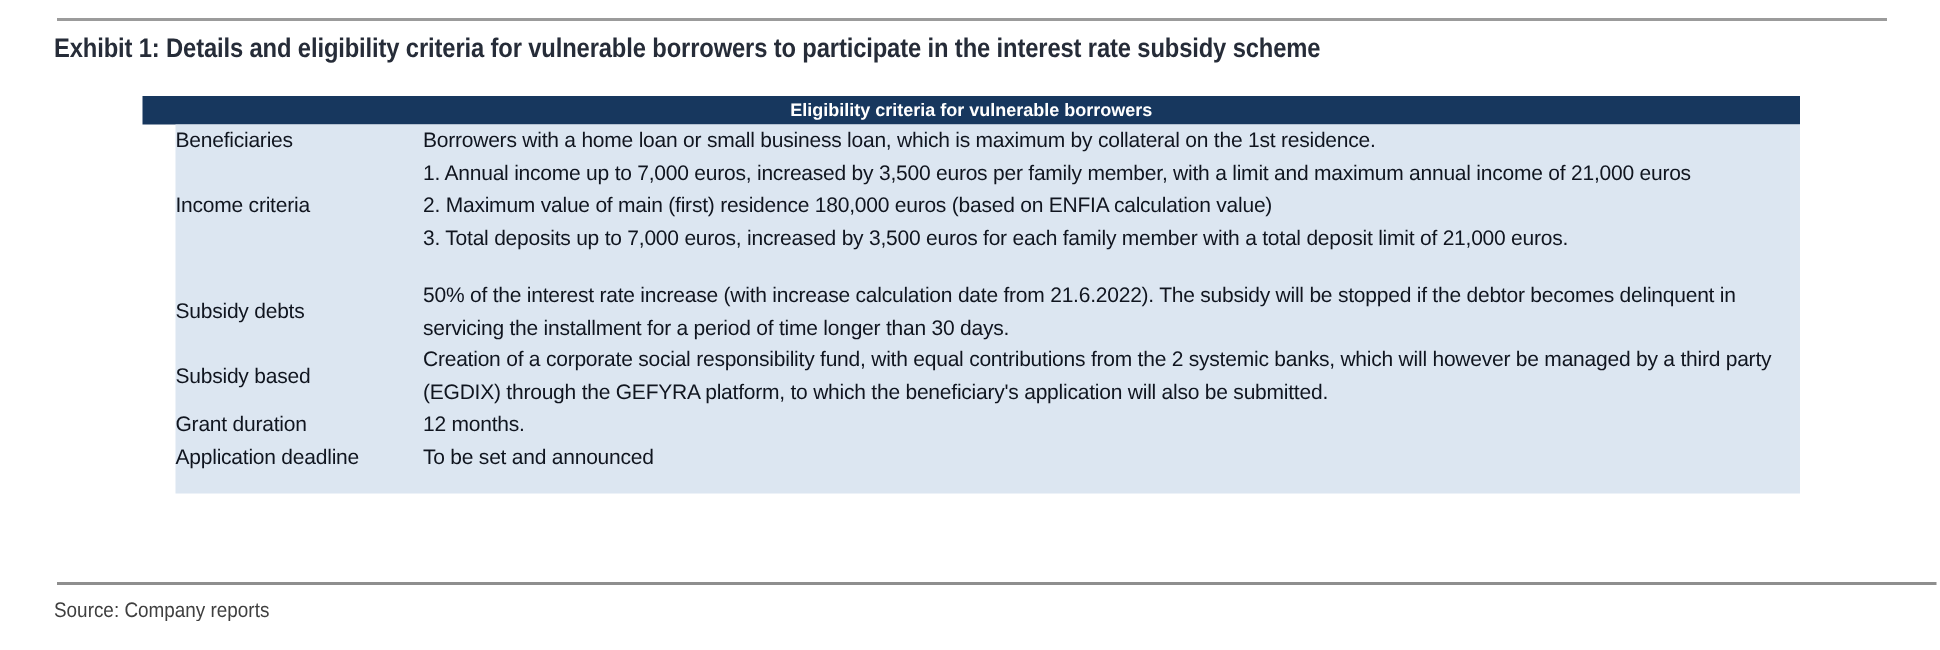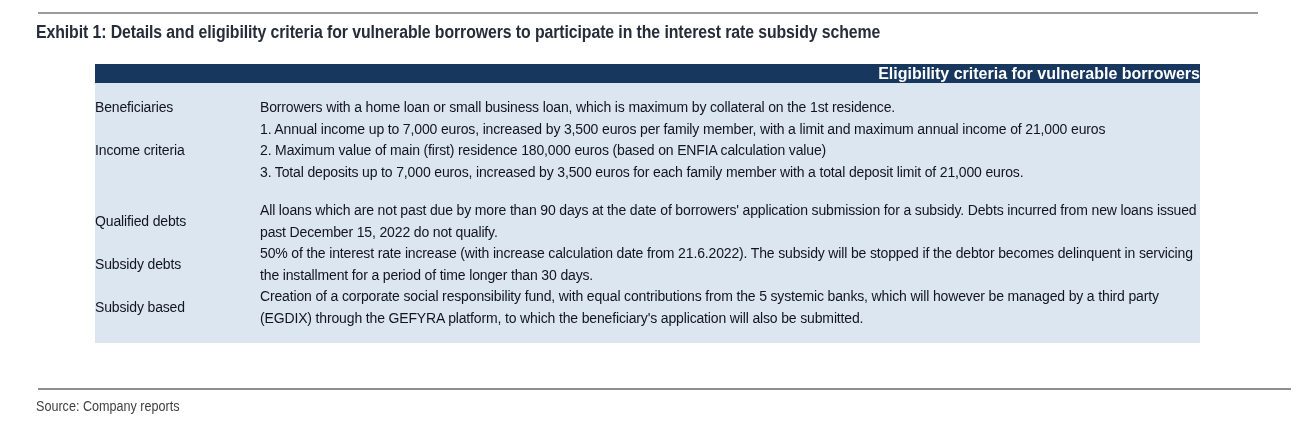--- a/index.html
+++ b/index.html
@@ -37,29 +37,30 @@
   }
   .exhibit-table {
     position: absolute;
     left: 95px;
     top: 64px;
     width: 1105px;
   }
   .table-header {
     background: var(--header-bg, #17375e);
     color: var(--header-text, #ffffff);
-    font-size: 16px;
+    font-size: 12px;
     font-weight: bold;
-    text-align: right;
+    text-align: center;
     height: 19px;
     line-height: 19px;
   }
   .table-body {
     background: var(--body-bg, #dce6f1);
-    padding: 14px 0 14px 0;
+    padding: 0 0 14px 0;
+    margin-left: 22px;
   }
   table.criteria {
     border-collapse: collapse;
     width: 100%;
     table-layout: fixed;
   }
   table.criteria td {
     font-size: 14px;
     line-height: 21.5px;
     color: var(--text-color, #10151f);
@@ -121,42 +122,48 @@
 
   <tr>
     <td class="label-cell">Income criteria</td>
     <td class="content-cell">
                 <div>1. Annual income up to 7,000 euros, increased by 3,500 euros per family member, with a limit and maximum annual income of 21,000 euros</div>
                 <div>2. Maximum value of main (first) residence 180,000 euros (based on ENFIA calculation value)</div>
                 <div>3. Total deposits up to 7,000 euros, increased by 3,500 euros for each family member with a total deposit limit of 21,000 euros.</div>
               </td>
   </tr>
 
-  <tr>
-    <td class="label-cell">Qualified debts</td>
-    <td class="content-cell">
-                <div>All loans which are not past due by more than 90 days at the date of borrowers' application submission for a subsidy. Debts incurred from new loans issued past December 15, 2022 do not qualify.</div>
-              </td>
-  </tr>
 
   <tr>
     <td class="label-cell">Subsidy debts</td>
     <td class="content-cell">
                 <div>50% of the interest rate increase (with increase calculation date from 21.6.2022). The subsidy will be stopped if the debtor becomes delinquent in servicing the installment for a period of time longer than 30 days.</div>
               </td>
   </tr>
 
   <tr>
     <td class="label-cell">Subsidy based</td>
     <td class="content-cell">
-                <div>Creation of a corporate social responsibility fund, with equal contributions from the 5 systemic banks, which will however be managed by a third party (EGDIX) through the GEFYRA platform, to which the beneficiary's application will also be submitted.</div>
+                <div>Creation of a corporate social responsibility fund, with equal contributions from the 2 systemic banks, which will however be managed by a third party (EGDIX) through the GEFYRA platform, to which the beneficiary's application will also be submitted.</div>
               </td>
   </tr>
 
+  <tr>
+    <td class="label-cell">Grant duration</td>
+    <td class="content-cell">
+                <div>12 months.</div>
+              </td>
+  </tr>
 
+  <tr>
+    <td class="label-cell">Application deadline</td>
+    <td class="content-cell">
+                <div>To be set and announced</div>
+              </td>
+  </tr>
 </tbody>
       </table>
     </div>
   </div>
 
   <div class="bottom-rule"></div>
 
   <div class="source">Source: Company reports</div>
 
 </div>

